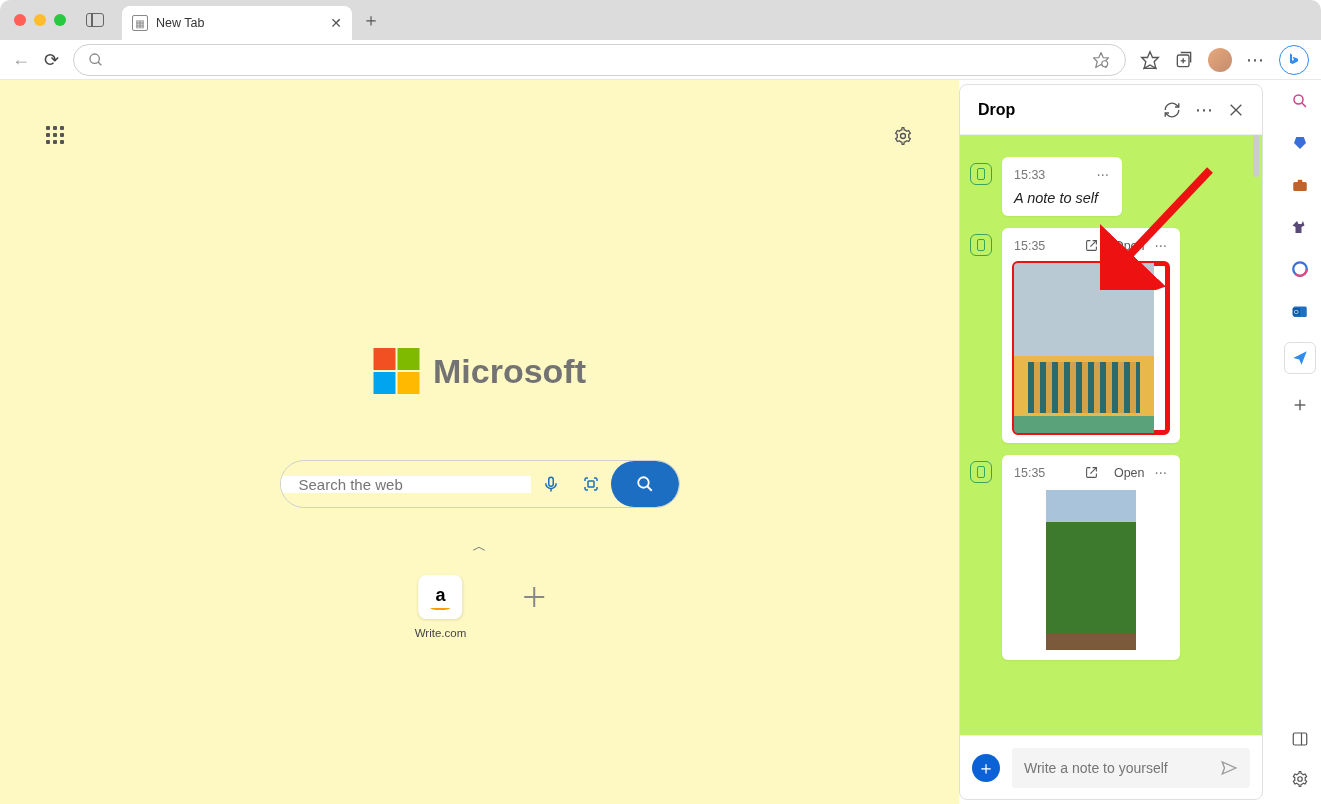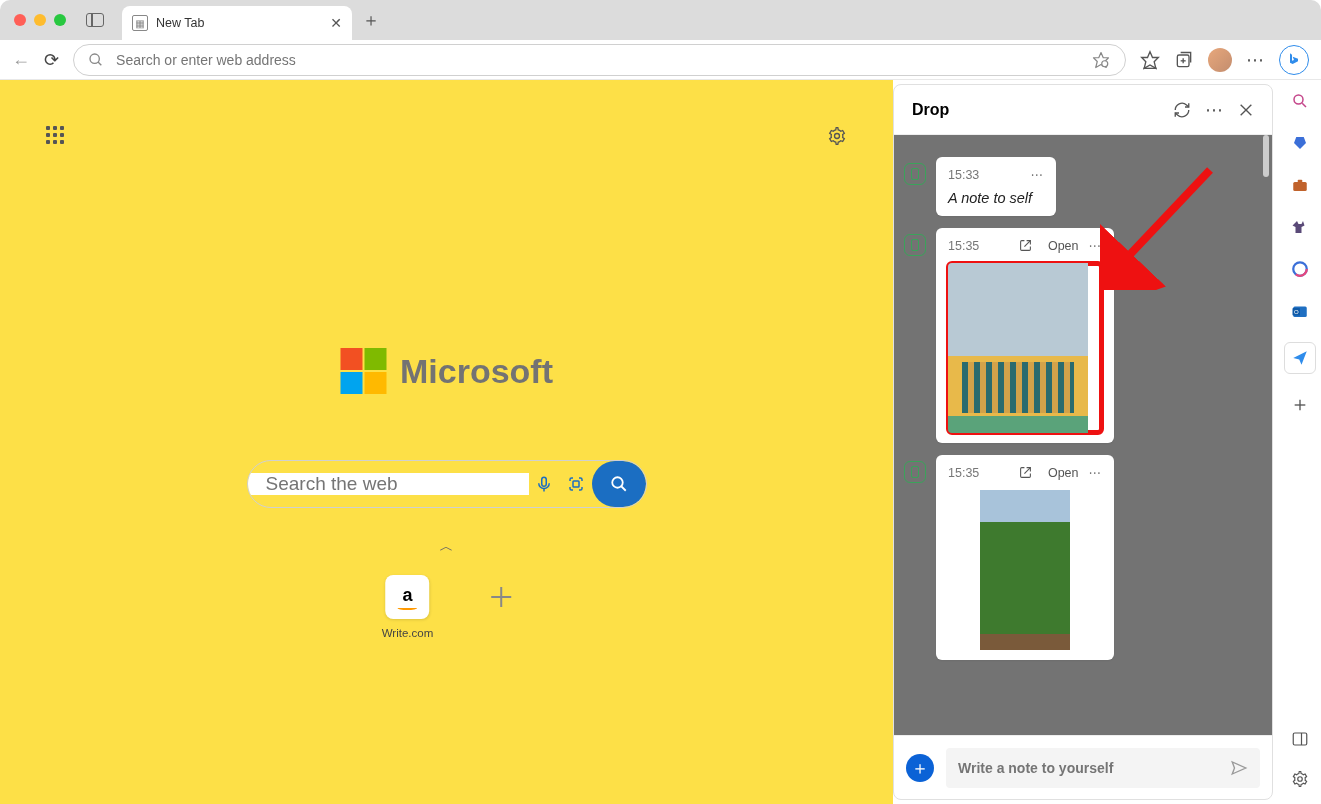--- a/index.html
+++ b/index.html
@@ -26,68 +26,68 @@
 .omnibox svg{flex-shrink:0;}
 .omni-input{ border:none; outline:none; flex:1; font-size:14px; color:#555; background:transparent;}
 .om-end{margin-left:auto; display:flex; gap:10px; align-items:center;}
 .tool-icon{width:20px;height:20px;display:flex;align-items:center;justify-content:center;color:#555;cursor:pointer;}
 .avatar{width:24px;height:24px;border-radius:50%;background:linear-gradient(135deg,#e8a87c,#c38d6e);}
 .more-dots{font-size:18px;color:#555;letter-spacing:1px;}
 .bing-badge{width:30px;height:30px;border:1.5px solid #2f8ceb;border-radius:50%;display:flex;align-items:center;justify-content:center;}
 
 
 .row{display:flex; height:724px;}
-.page{flex:1; position:relative; background:#fde047;}
+.page{flex:1; position:relative; background:#fef9c3;}
 .apps-grid{position:absolute;left:46px;top:46px;display:grid;grid-template-columns:repeat(3,4px);grid-template-rows:repeat(3,4px);gap:3px;cursor:pointer;}
 .apps-grid span{background:#555;border-radius:1px;}
 .page-gear{position:absolute;right:46px;top:46px;}
 .ms-logo{position:absolute;left:50%;top:268px;transform:translateX(-50%);display:flex;align-items:center;gap:14px;}
 .ms-tiles{display:grid;grid-template-columns:22px 22px;grid-template-rows:22px 22px;gap:2px;}
 .t1{background:#f25022;}.t2{background:#7fba00;}.t3{background:#00a4ef;}.t4{background:#ffb900;}
 .ms-word{font-size:34px;color:#737373;font-weight:600;}
 .websearch{position:absolute;left:50%;top:380px;transform:translateX(-50%);width:400px;height:48px;border:1px solid #d0d0d0;border-radius:26px;display:flex;align-items:center;overflow:hidden;}
-.ws-input{flex:1;border:none;outline:none;padding:0 18px;font-size:19px;color:#888;}
+.ws-input{flex:1;border:none;outline:none;padding:0 18px;font-size:15px;color:#888;}
 .ws-icon{width:40px;display:flex;justify-content:center;}
 .ws-btn{width:68px;height:100%;background:#1b6ec2;border-radius:26px;display:flex;align-items:center;justify-content:center;cursor:pointer;}
 .chev-up{position:absolute;left:50%;top:458px;transform:translateX(-50%);font-size:14px;color:#666;cursor:pointer;}
 .quick{position:absolute;left:50%;top:495px;transform:translateX(-50%);display:flex;gap:58px;align-items:flex-start;}
 .q-item{display:flex;flex-direction:column;align-items:center;gap:8px;cursor:pointer;}
 .q-tile{width:44px;height:44px;background:#fff;border-radius:8px;box-shadow:0 1px 3px rgba(0,0,0,0.12);display:flex;align-items:center;justify-content:center;}
 .amazon{font-weight:bold;font-size:18px;}
 .amazon-sw{width:20px;height:4px;border-bottom:2px solid #ff9900;border-radius:0 0 50% 50%;}
 .q-label{font-size:11.5px;color:#444;}
 .q-add{width:20px;height:20px;position:relative;margin-top:12px;}
 .q-add:before,.q-add:after{content:"";position:absolute;background:#888;}
 .q-add:before{left:9px;top:0;width:2px;height:20px;}
 .q-add:after{top:9px;left:0;height:2px;width:20px;}
 
 
-.drop{width:380px;border:1px solid #e0e0e0;border-radius:8px;margin:4px 6px 4px 0;display:flex;flex-direction:column;background:#fff;}
+.drop{width:304px;border:1px solid #e0e0e0;border-radius:8px;margin:4px 16px 4px 0;display:flex;flex-direction:column;background:#fff;}
 .drop-hdr{height:50px;display:flex;align-items:center;padding:0 18px;border-bottom:1px solid #eee;}
 .drop-title{font-weight:700;font-size:16px;flex:1;}
 .drop-hdr-ico{margin-left:14px;color:#555;cursor:pointer;}
-.drop-body{flex:1;overflow:auto;background:#737373;padding:10px 10px 16px;}
+.drop-body{flex:1;overflow:auto;background:#bef264;padding:10px 10px 16px;}
 .msg-row{display:flex;gap:10px;margin:12px 0;align-items:flex-start;}
 .dev-ico{width:22px;height:22px;border:1.5px solid #3aa35a;border-radius:6px;display:flex;align-items:center;justify-content:center;flex-shrink:0;margin-top:6px;}
 .dev-ico span{width:8px;height:12px;border:1.5px solid #3aa35a;border-radius:2px;}
 .bubble{background:#fff;border-radius:6px;padding:10px 12px;min-width:120px;box-shadow:0 1px 2px rgba(0,0,0,0.06);}
 .bub-top{display:flex;align-items:center;gap:10px;font-size:12.5px;color:#777;}
 .bub-top .sp{flex:1;}
 .bub-more{letter-spacing:1px;cursor:pointer;}
 .bub-text{margin-top:8px;font-size:14.5px;color:#222;font-style:italic;}
 .open-lnk{display:flex;align-items:center;gap:16px;cursor:pointer;color:#555;}
 .img-wrap{margin-top:10px;border-radius:4px;overflow:hidden;}
 .img-wrap.hl{outline:5px solid #e11;outline-offset:-3px;}
 .photo1{width:140px;height:170px;background:linear-gradient(#b8c9d4 0 55%,#e8b94a 55% 90%,#5aa37a 90%);position:relative;}
 .photo1:before{content:"";position:absolute;left:10%;right:10%;top:58%;bottom:12%;background:repeating-linear-gradient(90deg,#2a6b6e 0 6px,#d2a24a 6px 12px);}
 .photo2{width:90px;height:160px;margin:0 auto;background:linear-gradient(#a8c3da 0 20%,#3e7a2e 20% 90%,#7a5a3a 90%);}
 .drop-compose{height:64px;border-top:1px solid #eee;display:flex;align-items:center;padding:0 12px;gap:12px;}
 .add-btn{width:28px;height:28px;border-radius:50%;background:#0b62d6;color:#fff;display:flex;align-items:center;justify-content:center;font-size:18px;cursor:pointer;}
 .compose-box{flex:1;height:40px;background:#f4f4f4;border-radius:4px;display:flex;align-items:center;padding:0 12px;}
-.compose-input{flex:1;border:none;outline:none;background:transparent;font-size:14px;color:#8b5cf6;font-weight:bold;}
+.compose-input{flex:1;border:none;outline:none;background:transparent;font-size:14px;color:#8b5cf6;}
 .send{color:#888;cursor:pointer;}
 
 
 .rail{width:42px;display:flex;flex-direction:column;align-items:center;padding-top:10px;gap:20px;position:relative;}
 .rail-ico{width:22px;height:22px;display:flex;align-items:center;justify-content:center;cursor:pointer;}
 .rail-active{background:#fff;border:1px solid #ddd;border-radius:6px;width:32px;height:32px;}
 .rail-bottom{position:absolute;bottom:14px;display:flex;flex-direction:column;gap:18px;align-items:center;}
 
 
 .arrow{position:absolute;left:1100px;top:160px;pointer-events:none;}
@@ -114,21 +114,20 @@
 </div>
 
 <div class="toolbar">
   <span class="nav-btn">←</span>
   <span class="nav-btn reload">⟳</span>
   <div class="omnibox">
     <svg width="16" height="16" viewBox="0 0 24 24" fill="none" stroke="#888" stroke-width="2">
         <circle cx="10" cy="10" r="7"></circle>
         <line x1="20" y1="20" x2="15" y2="15"></line>
       </svg>
-    <input class="omni-input" placeholder="Search or enter web address" style="">
     <div class="om-end">
       <span class="tool-icon">
         <svg width="18" height="18" viewBox="0 0 24 24" fill="none" stroke="#888" stroke-width="1.6">
             <polygon points="12 2 15 9 22 9 17 14 19 22 12 18 5 22 7 14 2 9 9 9" stroke-linejoin="round"></polygon>
             <circle cx="17" cy="17" r="4" fill="#fff"></circle>
           </svg>
       </span>
     </div>
   </div>
   <span class="tool-icon">

